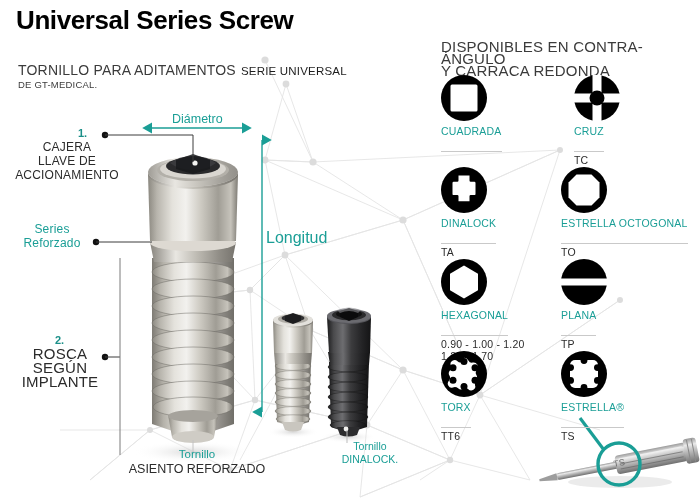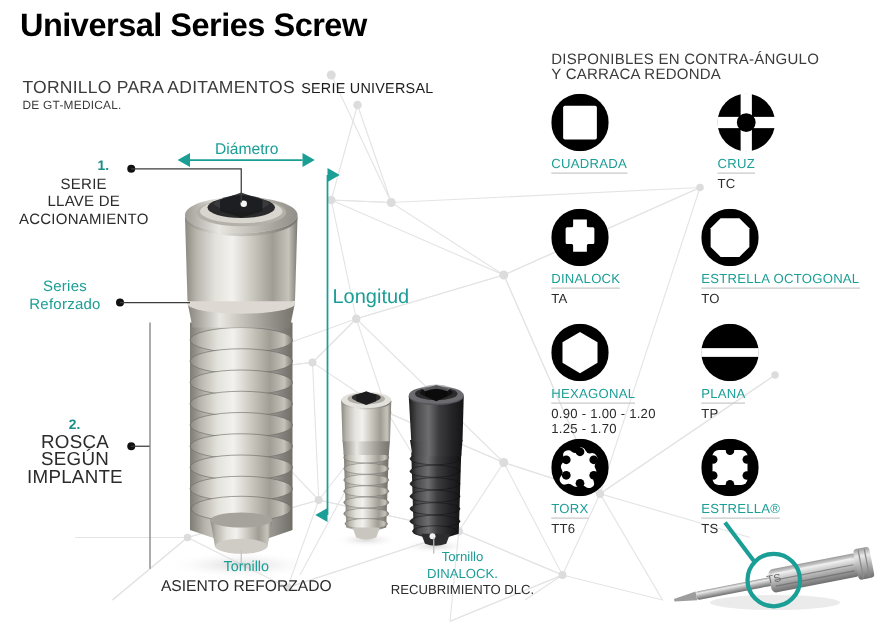--- a/index.html
+++ b/index.html
@@ -41,30 +41,30 @@
   #c-tornillo-dina { left:290px; top:440px; width:160px; font-size:10.5px; line-height:13px; text-align:center; }
   #c-tornillo-dina .t1 { color:#1a9e96; }
   #c-tornillo-dina .t2 { color:#1a9e96; }
   #c-tornillo-dina .t3 { color:#2b2b2b; }
 
   
   #lbl-diametro { position:absolute; left:172px; top:112px; font-size:12.5px; color:#1a9e96; z-index:30; }
   #lbl-longitud { position:absolute; left:266px; top:229px; font-size:16px; color:#1a9e96; z-index:30; }
 
   
-  .rhead { position:absolute; left:441px; top:41px; font-size:12px; color:#3b3b3b;
+  .rhead { position:absolute; left:441px; top:41px; font-size:15px; color:#3b3b3b;
            line-height:12px; letter-spacing:.2px; z-index:30; }
 
   
   #drivers { position:absolute; left:441px; top:75px; width:250px; z-index:30; }
   .dcell { position:absolute; width:120px; }
   .dcell.col2 { left:120px; }
   .dicon { width:46px; height:46px; display:block; }
   .dname { font-size:10.5px; color:#1a9e96; letter-spacing:.2px; display:inline-block;
-           border-bottom:1.5px solid #c9c9c9; padding-bottom:1px; margin-top:3px; white-space:nowrap; }
+           border-bottom:1.5px solid #c9c9c9; padding-bottom:14px; margin-top:3px; white-space:nowrap; }
   .dcode { font-size:10.5px; color:#2b2b2b; margin-top:2px; letter-spacing:.2px; white-space:pre-line; line-height:12px; }
 
   
   #screws { position:absolute; left:0; top:0; width:700px; height:500px; z-index:20; pointer-events:none; }
   #dimlines { position:absolute; left:0; top:0; width:700px; height:500px; z-index:25; }
   #leaders { position:absolute; left:0; top:0; width:700px; height:500px; z-index:26; }
   #tooling { position:absolute; left:0; top:0; width:700px; height:500px; z-index:28; }
 </style>
 </head>
 <body>
@@ -297,21 +297,21 @@
     <path d="M193,440 L193,452" stroke="#c4c4c4" stroke-width="1" fill="none"></path>
 
     <path d="M347,430 L347,443" stroke="#bdbdbd" stroke-width="1" fill="none"></path>
   </svg>
 
   <div id="lbl-diametro">Diámetro</div>
   <div id="lbl-longitud">Longitud</div>
 
   <div class="callout" id="c-num1">1.</div>
   <div class="callout" id="c-cajera">
-    <div>SERIE</div>
+    <div>CAJERA</div>
     <div>LLAVE DE</div>
     <div>ACCIONAMIENTO</div>
   </div>
 
   <div class="callout" id="c-asiento">
     <div>Series</div>
     <div>Reforzado</div>
   </div>
 
   <div class="callout" id="c-num2">2.</div>
@@ -322,21 +322,20 @@
   </div>
 
   <div class="callout" id="c-tornillo-main">
     <div class="t1">Tornillo</div>
     <div class="t2">ASIENTO REFORZADO</div>
   </div>
 
   <div class="callout" id="c-tornillo-dina">
     <div class="t1">Tornillo</div>
     <div class="t2">DINALOCK.</div>
-    <div class="t3">RECUBRIMIENTO DLC.</div>
   </div>
 
   <div class="rhead">
     <div>DISPONIBLES EN CONTRA-ÁNGULO</div>
     <div>Y CARRACA REDONDA</div>
   </div>
 
   <div id="drivers">
 
     <div class="dcell" style="top:0px;left:0px;position:absolute;">

